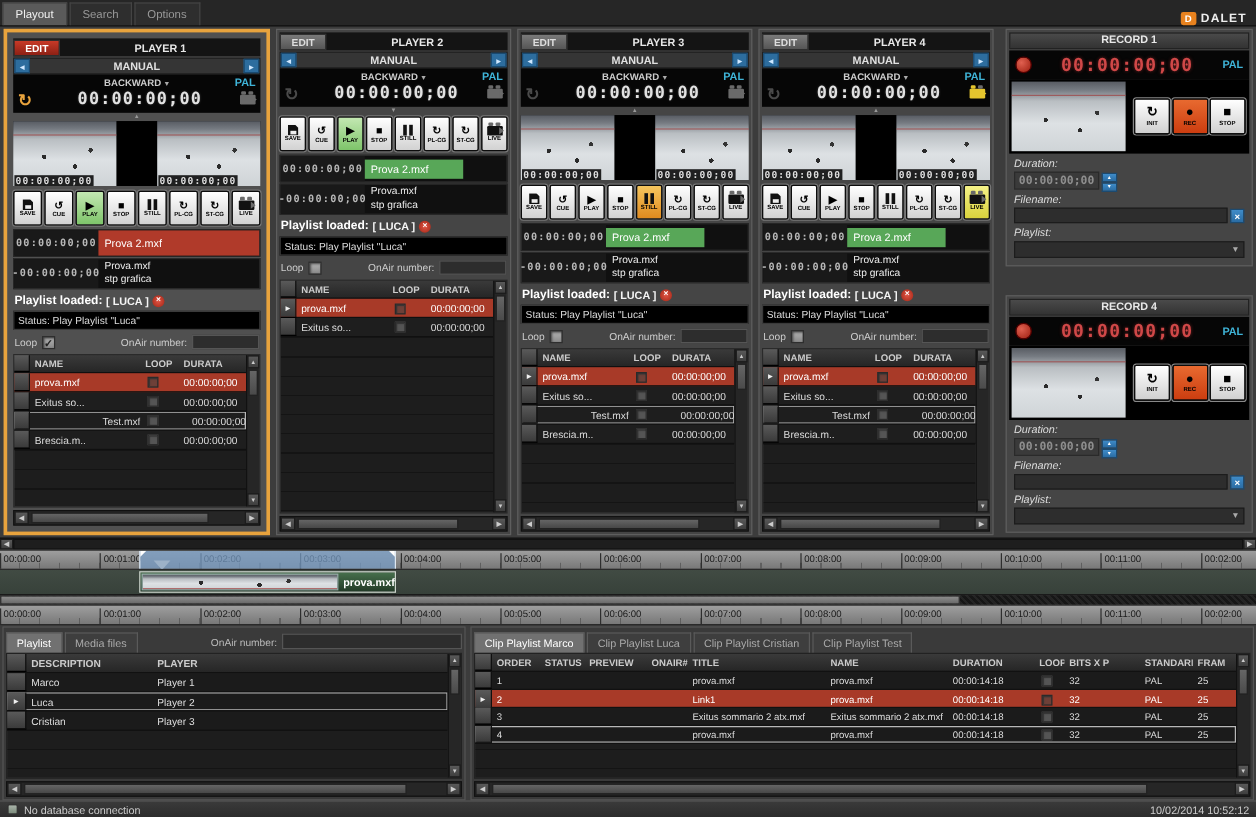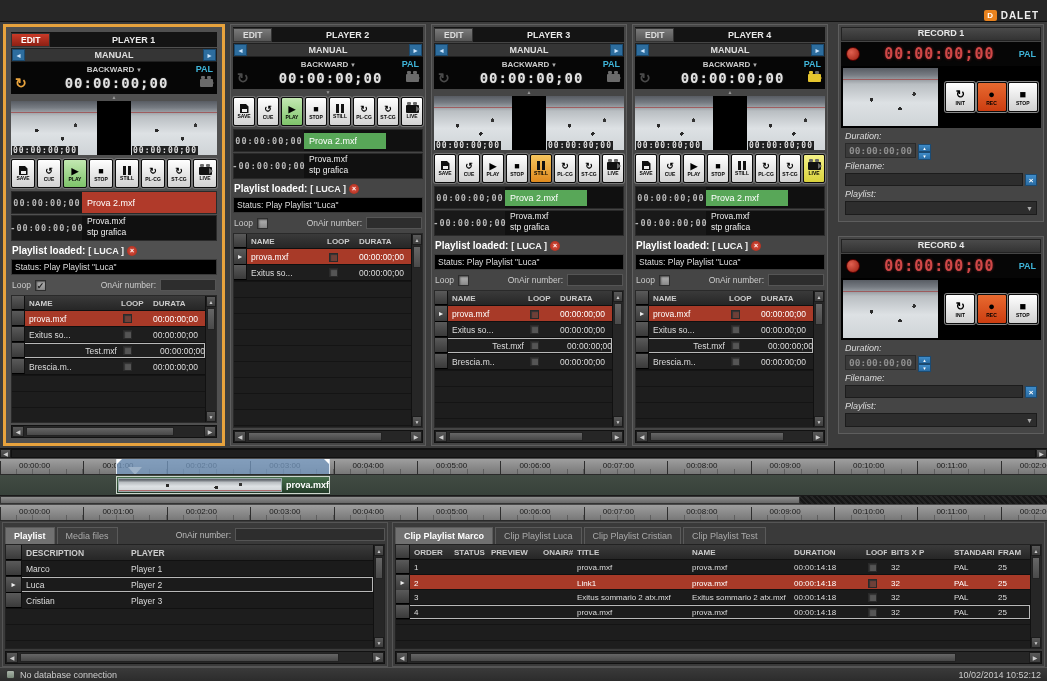--- a/index.html
+++ b/index.html
@@ -89,21 +89,21 @@
   .vscroll { width:11px; background:#262626; display:flex; flex-direction:column; border-left:1px solid #111; }
   .sarw { height:11px; background:linear-gradient(#5a5a5a,#3e3e3e); border:1px solid #1c1c1c; color:#ccc; font-size:5px; text-align:center; line-height:10px; }
   .strack { flex:1; position:relative; }
   .sthumb { position:absolute; left:1px; right:1px; top:1px; height:22px; background:linear-gradient(#666,#4a4a4a); border:1px solid #222; }
   .hscroll { height:13px; display:flex; background:#262626; margin-top:2px; border:1px solid #111; }
   .htrack { flex:1; position:relative; }
   .hthumb { position:absolute; top:1px; bottom:1px; left:2px; width:85%; background:linear-gradient(#666,#474747); border:1px solid #222; }
   .harw { width:12px; background:linear-gradient(#5a5a5a,#3e3e3e); border:1px solid #1c1c1c; color:#ccc; font-size:6px; text-align:center; line-height:11px; }
 
   
-  .record-col { width:206px; margin-left:5px; display:flex; flex-direction:column; gap:14px; }
+  .record-col { width:206px; margin-left:5px; display:flex; flex-direction:column; gap:24px; }
   .record-panel { background:#454545; border:1px solid #5e5e5e; padding:2px; }
   .r-title { height:14px; background:linear-gradient(#4a4a4a,#333); border:1px solid #222; text-align:center; font-size:9px; font-weight:bold; color:#e8e8e8; margin-bottom:1px; }
   .r-display { background:#060606; display:flex; align-items:center; padding:3px 5px; }
   .rec-dot { width:14px; height:14px; border-radius:50%; background:radial-gradient(circle at 35% 35%, #e06050, #9c1e10); border:1px solid #500; }
   .r-lcd { flex:1; text-align:center; font-size:15px; color:#d04848; text-shadow:0 0 3px rgba(220,60,60,.5); }
   .r-media { background:#000; display:flex; padding:2px; gap:6px; height:62px; }
   .r-thumb { width:86px; position:relative; }
   .r-btns { flex:1; display:flex; align-items:center; justify-content:space-evenly; }
   .rbtn { width:30px; height:30px; background:linear-gradient(#fff,#d0d0d0); border:1px solid #0c0c0c; border-radius:2px; box-shadow:0 0 0 1px #888; display:flex; flex-direction:column; align-items:center; justify-content:center; color:#000; }
   .rbtn .ic { font-size:11px; line-height:12px; font-weight:bold; }
@@ -121,57 +121,62 @@
   .dd-row { display:flex; align-items:center; height:14px; background:#2d2d2d; border:1px solid #1c1c1c; margin-top:2px; }
   .dd-caret { margin-left:auto; padding-right:3px; color:#aaa; font-size:7px; }
   .r-bottom-pad { height:4px; }
 
   
   .tl-thin { height:10px; background:#282828; display:flex; border-top:1px solid #111; }
   .tl-thin .harw { width:11px; line-height:8px; }
   .tl-thin .mid { flex:1; background:#1e1e1e; border:1px solid #111; }
   .tl-ruler { height:17px; position:relative; overflow:hidden; border-top:1px solid #4a4a4a; border-bottom:1px solid #2a2a2a; color:#1a1a1a;
       background:repeating-linear-gradient(90deg, transparent 0 15.7px, #5f5f5f 15.7px 16.7px) 0 100%/100% 5px no-repeat, linear-gradient(#9e9e9e,#787878); }
-  .tick { position:absolute; top:2px; height:15px; border-left:1px solid #2e2e2e; padding-left:18px; font-size:8px; }
+  .tick { position:absolute; top:2px; height:15px; border-left:1px solid #2e2e2e; padding-left:2px; font-size:8px; }
   .tl-sel { position:absolute; left:116px; width:214px; top:0; bottom:0; background:rgba(120,158,200,.72); border-left:1px solid #dfe8f2; border-right:1px solid #dfe8f2; }
   .tl-sel::before { content:""; position:absolute; left:0; top:0; border-top:5px solid #fff; border-right:5px solid transparent; }
   .tl-sel::after { content:""; position:absolute; right:0; top:0; border-top:5px solid #fff; border-left:5px solid transparent; }
   .playhead { position:absolute; left:128px; top:8px; width:0; height:0; border:7px solid transparent; border-top:8px solid #9db2c8; }
   .tl-track { height:21px; background:linear-gradient(#414b43,#37413a); position:relative; border-bottom:1px solid #1a1a1a; }
   .tl-clip { position:absolute; left:116px; width:214px; top:1px; height:18px; background:linear-gradient(#47704d,#223a27); border:1px solid #ccd5cc; display:flex; align-items:center; gap:4px; color:#fff; font-size:9px; font-weight:bold; }
   .clip-thumb { width:36px; height:14px; margin-left:1px; border:1px solid #9aa; position:relative; overflow:hidden; }
   .tl-mid { height:8px; background:repeating-linear-gradient(45deg,#161616 0 2px,#242424 2px 4px); position:relative; }
   .tl-mid .mthumb { position:absolute; left:0; top:0; bottom:0; width:800px; background:linear-gradient(#8e8e8e,#686868); border:1px solid #333; }
 
   
   .bottom-row { display:flex; height:147px; padding:1px 2px; gap:4px; }
   .panel-b { background:#3a3a3a; border:1px solid #555; display:flex; flex-direction:column; padding:1px 2px 2px; }
   .panel-bl { width:386px; }
   .panel-br { flex:1; }
   .btabs { display:flex; align-items:flex-end; height:20px; gap:2px; }
   .btab { padding:3px 8px; font-size:9px; color:#aaa; background:#3e3e3e; border:1px solid #5a5a5a; border-bottom:none; }
-  .btab.on { background:#717171; color:#fff;font-weight:bold; }
+  .btab.on { background:#717171; color:#fff; }
   .b-onair { margin-left:auto; display:flex; align-items:center; gap:4px; font-size:8.5px; color:#bbb; padding-bottom:3px; }
   .b-onair-inp { width:150px; height:13px; background:#2d2d2d; border:1px solid #555; }
   .btable { flex:1; display:flex; min-height:0; border:1px solid #222; }
   .bl-row { display:grid; grid-template-columns:16px 105px 1fr; height:16px; align-items:center; font-size:8.5px; background:#1b1b1b; border-bottom:1px solid #111; color:#ddd; }
   .br-row { display:grid; grid-template-columns:14px 40px 37px 52px 34px 115px 102px 72px 25px 63px 44px 1fr; height:15px; align-items:center; font-size:8px; background:#1b1b1b; border-bottom:1px solid #111; color:#ddd; }
   .bl-row.hdr,.br-row.hdr { background:linear-gradient(#3a3a3a,#262626); font-weight:bold; color:#ccc; }
   .bl-row.foc,.br-row.foc { box-shadow:inset 0 0 0 1px #b8b8b8; }
   .br-row.selr { background:#a83a28; color:#fff; }
 
   
   .statusbar { position:absolute; left:0; right:0; bottom:0; height:14px; background:linear-gradient(#3a3a3a,#2c2c2c); border-top:1px solid #555; display:flex; align-items:center; padding:0 6px; font-size:9px; color:#ccc; }
   .conn-ico { width:9px; height:9px; border-radius:2px; background:linear-gradient(#aab4aa,#7a8a7a); border:1px solid #333; margin-right:5px; }
   .sb-time { margin-left:auto; }
 </style>
 </head>
 <body>
 
 <div class="tabbar">
+  <div id="topTabs" style="display:flex;align-items:flex-end;">
+      <span class="toptab on">Playout</span>
+      <span class="toptab">Search</span>
+      <span class="toptab">Options</span>
+    </div>
   <div class="logo">
     <span class="logo-mark">D</span>
     <span class="logo-text">DALET</span>
   </div>
 </div>
 
 <div class="main-row">
   <div id="players" class="players-row">
       <div class="player-panel sel">
         <div class="p-header">

